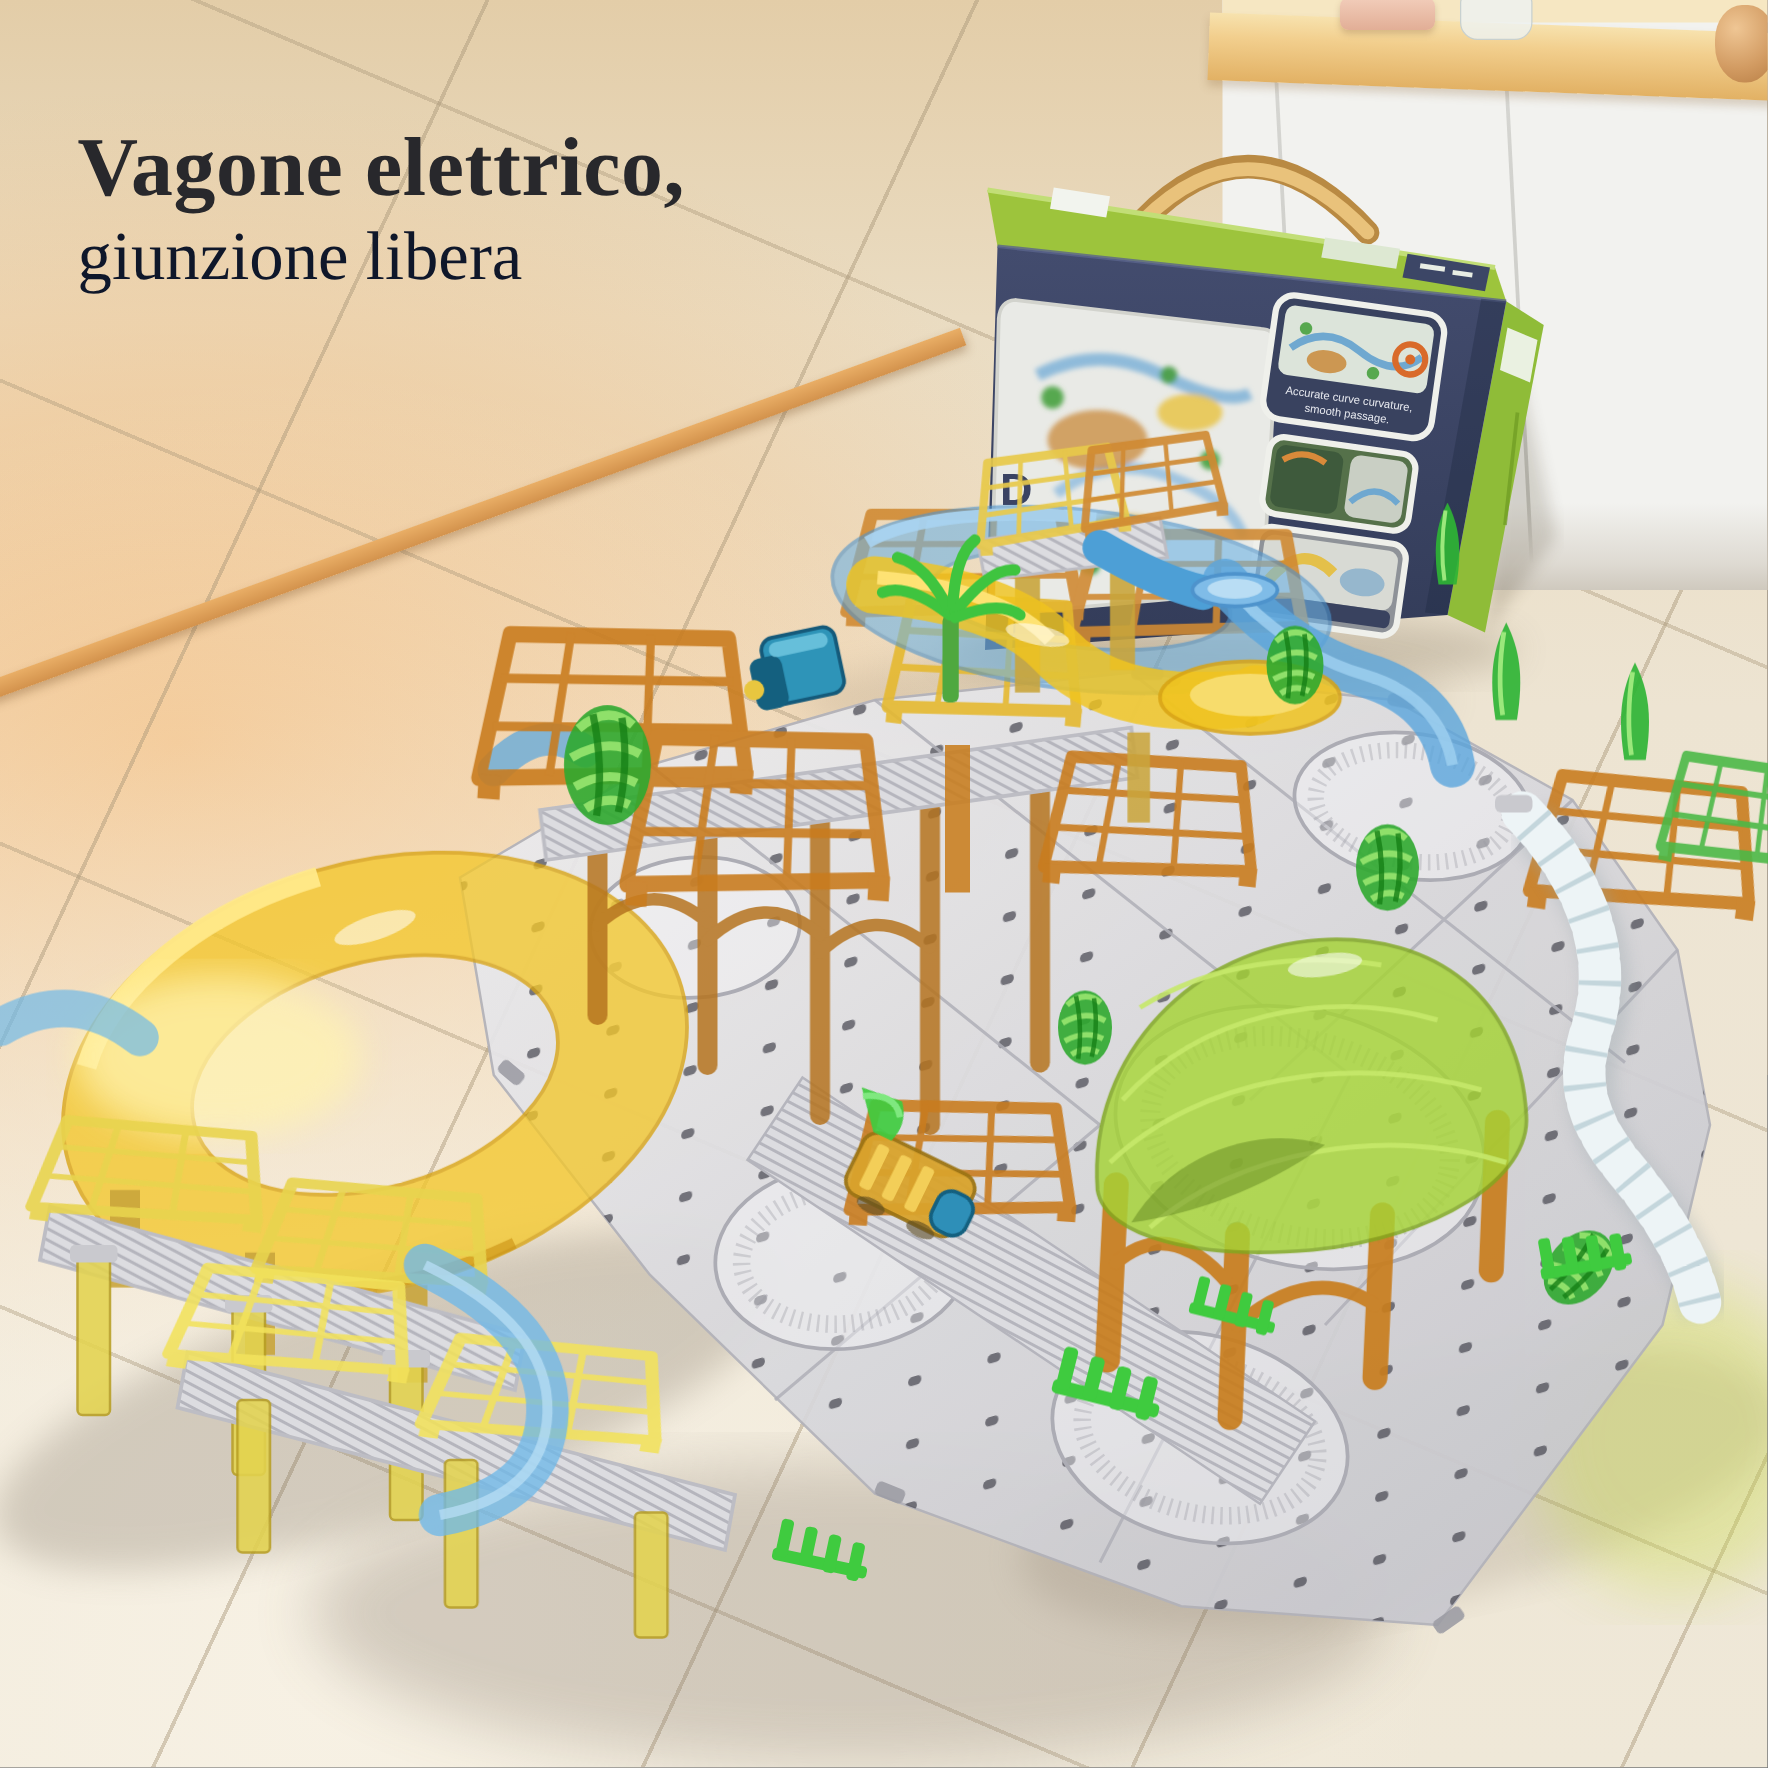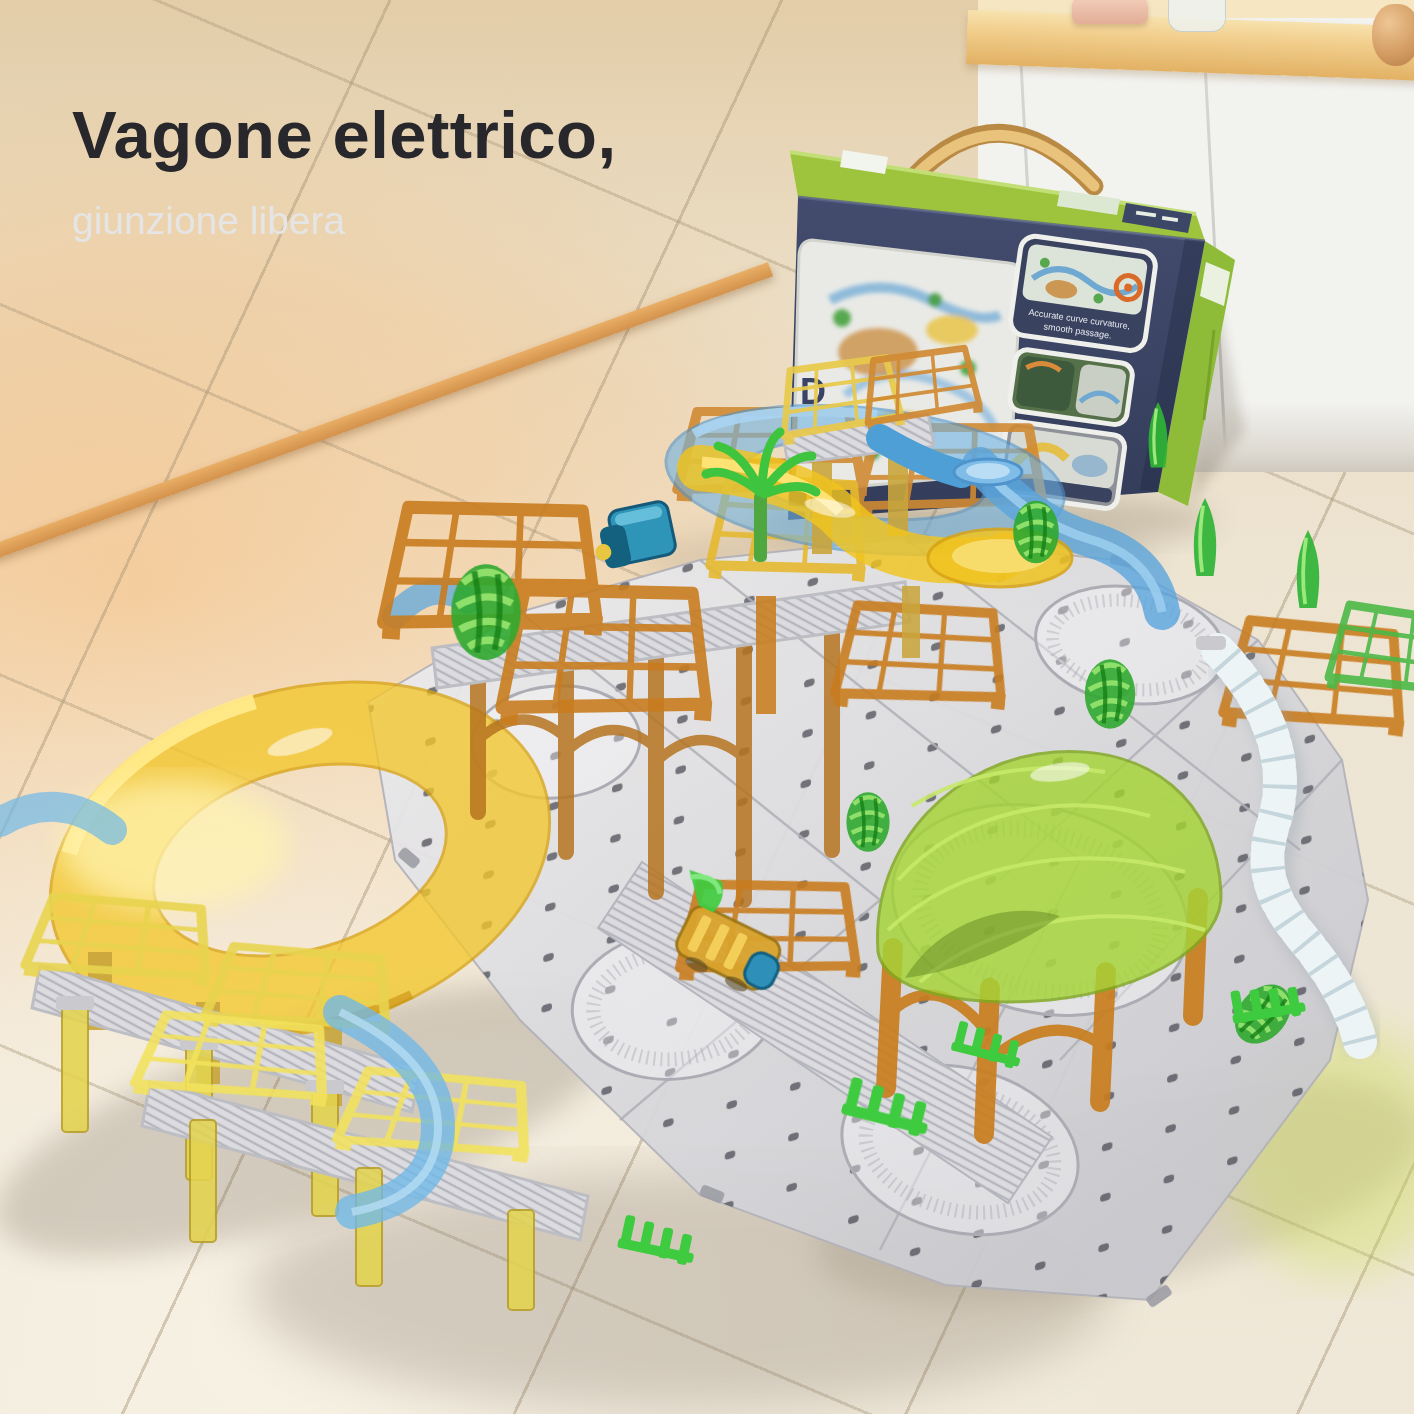--- a/index.html
+++ b/index.html
@@ -40,23 +40,23 @@
   .cab-top{
     position:absolute;left:-10px;top:10px;width:470px;height:54px;
     transform:rotate(2.1deg);transform-origin:left top;
     background:linear-gradient(180deg,#F7E2AE 0%,#F2CF8E 35%,#E2B164 100%);
     box-shadow:0 5px 7px rgba(140,100,50,.25);
   }
   .cab-counter{position:absolute;left:0;top:0;width:436px;height:18px;background:#F6E7C2;}
   .obj-pink{position:absolute;left:94px;top:-2px;width:76px;height:26px;border-radius:7px;background:linear-gradient(180deg,#F2CDBA,#E2AE96);box-shadow:0 3px 5px rgba(120,80,50,.25);}
   .obj-jar{position:absolute;left:190px;top:-4px;width:56px;height:34px;border-radius:6px 6px 14px 14px;background:rgba(238,243,243,.8);border:1px solid rgba(195,205,205,.9);}
   .obj-wood{position:absolute;left:394px;top:4px;width:48px;height:62px;border-radius:45% 45% 48% 48%;background:radial-gradient(circle at 35% 30%,#EFC694,#D29B62 60%,#B97F45);}
-  .headline{position:absolute;left:72px;top:96px;color:#28282C;}
+  .headline{position:absolute;left:62px;top:96px;color:#28282C;font-family:Liberation Serif, serif;}
   .headline .l1{display:block;font-size:67px;font-weight:600;letter-spacing:.5px;}
-  .headline .l2{display:block;margin-top:26px;font-size:39px;font-weight:500;color:#e5e5e5;}
+  .headline .l2{display:block;font-size:55px;font-weight:500;color:#0f172a;}
   svg.scene{position:absolute;left:0;top:0;}
 </style>
 </head>
 <body>
 
 <div class="stage">
 
   <div class="wall"></div>
   <div class="wall-shade"></div>
 

